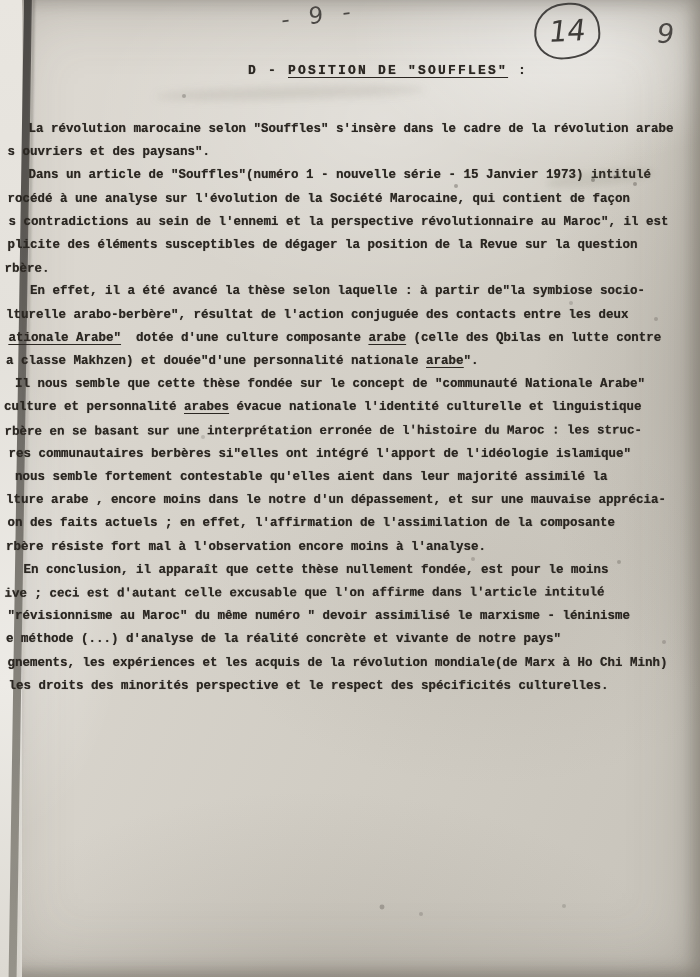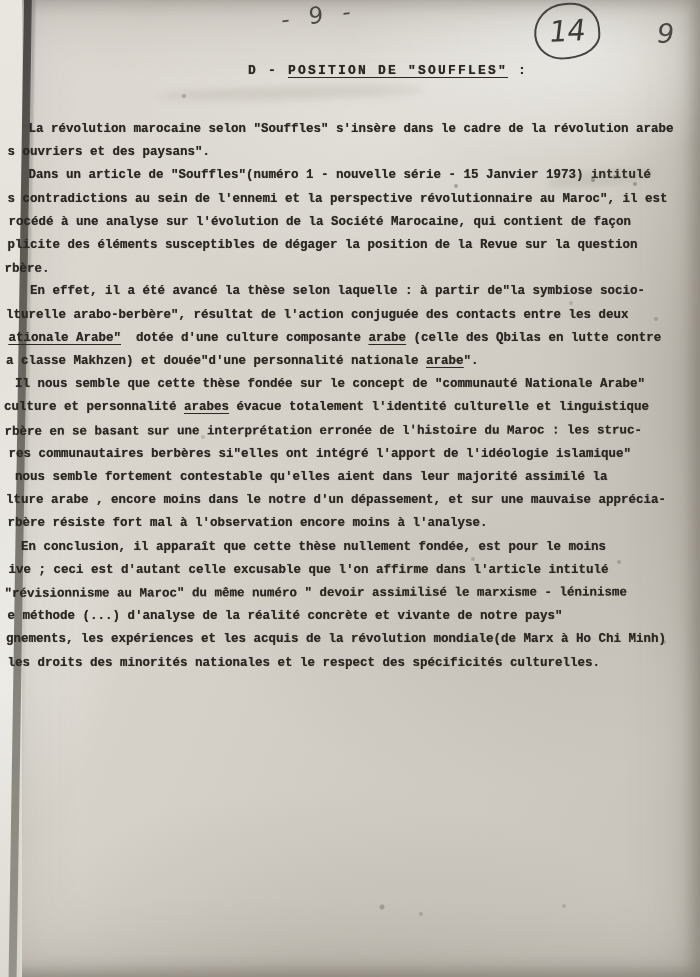--- a/index.html
+++ b/index.html
@@ -139,39 +139,40 @@
   </div>
 
   <div class="hw hw-right">9</div>
 
   <div class="title ink"><span>D - </span><span class="u">POSITION DE "SOUFFLES"</span><span> :</span></div>
 
   <div class="body-text ink">
       <div class="line"><span>   La révolution marocaine selon "Souffles" s'insère dans le cadre de la révolution arabe</span></div>
       <div class="line"><span>s ouvriers et des paysans".</span></div>
       <div class="line"><span>   Dans un article de "Souffles"(numéro 1 - nouvelle série - 15 Janvier 1973) intitulé</span></div>
+      <div class="line"><span>rocédé à une analyse sur l'évolution de la Société Marocaine, qui contient de façon</span></div>
       <div class="line"><span>s contradictions au sein de l'ennemi et la perspective révolutionnaire au Maroc", il est</span></div>
-      <div class="line"><span>rocédé à une analyse sur l'évolution de la Société Marocaine, qui contient de façon</span></div>
       <div class="line"><span>plicite des éléments susceptibles de dégager la position de la Revue sur la question</span></div>
       <div class="line"><span>rbère.</span></div>
       <div class="line"><span>   En effet, il a été avancé la thèse selon laquelle : à partir de"la symbiose socio-</span></div>
       <div class="line"><span>lturelle arabo-berbère", résultat de l'action conjuguée des contacts entre les deux</span></div>
       <div class="line"><span class="u">ationale Arabe"</span><span>  dotée d'une culture composante </span><span class="u">arabe</span><span> (celle des Qbilas en lutte contre</span></div>
       <div class="line"><span>a classe Makhzen) et douée"d'une personnalité nationale </span><span class="u">arabe</span><span>".</span></div>
       <div class="line"><span> Il nous semble que cette thèse fondée sur le concept de "communauté Nationale Arabe"</span></div>
-      <div class="line"><span>culture et personnalité </span><span class="u">arabes</span><span> évacue totalement l'identité culturelle et linguistique</span></div>
+      <div class="line"><span>culture et personnalité </span><span class="u">arabes</span><span> évacue nationale l'identité culturelle et linguistique</span></div>
       <div class="line"><span>rbère en se basant sur une interprétation erronée de l'histoire du Maroc : les struc-</span></div>
       <div class="line"><span>res communautaires berbères si"elles ont intégré l'apport de l'idéologie islamique"</span></div>
       <div class="line"><span> nous semble fortement contestable qu'elles aient dans leur majorité assimilé la</span></div>
       <div class="line"><span>lture arabe , encore moins dans le notre d'un dépassement, et sur une mauvaise apprécia-</span></div>
+      <div class="line"><span>on des faits actuels ; en effet, l'affirmation de l'assimilation de la composante</span></div>
       <div class="line"><span>rbère résiste fort mal à l'observation encore moins à l'analyse.</span></div>
       <div class="line"><span>  En conclusion, il apparaît que cette thèse nullement fondée, est pour le moins</span></div>
       <div class="line"><span>ive ; ceci est d'autant celle excusable que l'on affirme dans l'article intitulé</span></div>
       <div class="line"><span>"révisionnisme au Maroc" du même numéro " devoir assimilisé le marxisme - léninisme</span></div>
       <div class="line"><span>e méthode (...) d'analyse de la réalité concrète et vivante de notre pays"</span></div>
       <div class="line"><span>gnements, les expériences et les acquis de la révolution mondiale(de Marx à Ho Chi Minh)</span></div>
-      <div class="line"><span>les droits des minorités nationales et le respect des spécificités culturelles.</span></div>
+      <div class="line"><span>les droits des minorités perspective et le respect des spécificités culturelles.</span></div>
     </div>
 
   <div class="smudge-under-title"></div>
   <div class="smudge-right-mid"></div>
   <div class="speckles"></div>
 </div>
 
 </body></html>

